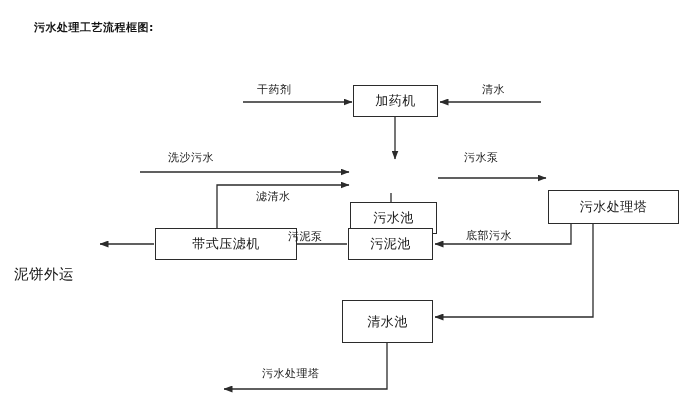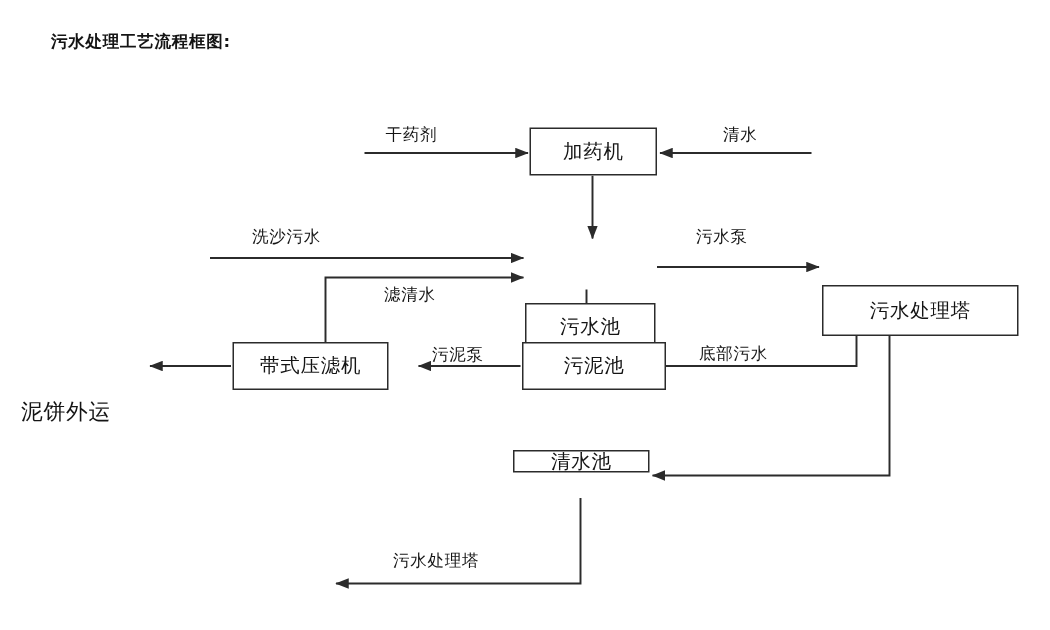--- a/index.html
+++ b/index.html
@@ -116,25 +116,25 @@
   </svg>
 
   <div class="layer">
 
     <div class="node" style="left:353px; top:85px; width:85px; height:32px;">加药机</div>
 
     <div class="node" style="left:350px; top:161px; width:87px; height:32px;margin-top:41px;">污水池</div>
 
     <div class="node" style="left:548px; top:151px; width:131px; height:34px;margin-top:39px;">污水处理塔</div>
 
-    <div class="node" style="left:155px; top:228px; width:104px; height:32px;">带式压滤机</div>
+    <div class="node" style="left:155px; top:228px; width:142px; height:32px;">带式压滤机</div>
 
-    <div class="node" style="left:348px; top:228px; width:96px; height:32px;">污泥池</div>
+    <div class="node" style="left:348px; top:228px; width:85px; height:32px;">污泥池</div>
 
-    <div class="node" style="left:342px; top:300px; width:91px; height:15px;">清水池</div>
+    <div class="node" style="left:342px; top:300px; width:91px; height:43px;">清水池</div>
 
   </div>
 
   <div class="layer">
 
     <div class="terminal-label" style="left:14px; top:229px;">泥饼外运</div>
 
     <div class="edge-label" style="left:257px; top:82px;">干药剂</div>
 
     <div class="edge-label" style="left:482px; top:82px;">清水</div>

